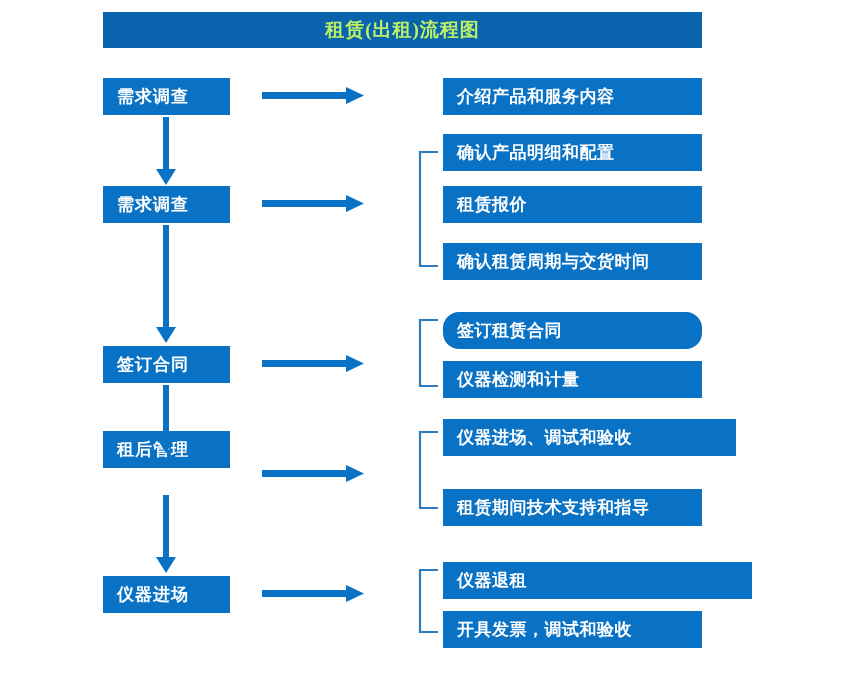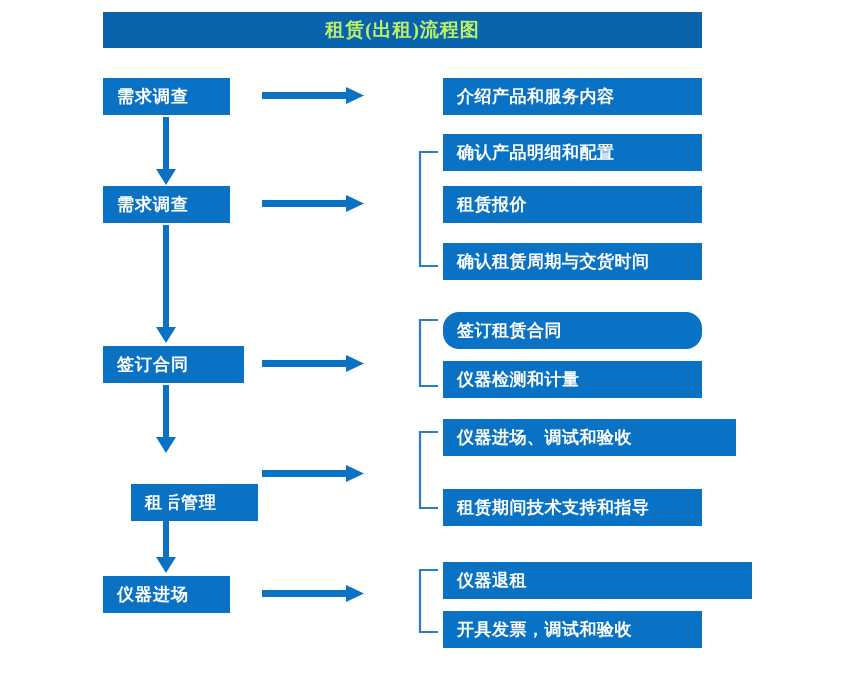--- a/index.html
+++ b/index.html
@@ -81,25 +81,25 @@
   </div>
 
   <div class="stage-box" style="left:103px; top:78px; width:127px; height:37px;">
     <span>需求调查</span>
   </div>
 
   <div class="stage-box" style="left:103px; top:186px; width:127px; height:37px;text-align:right;">
     <span>需求调查</span>
   </div>
 
-  <div class="stage-box" style="left:103px; top:346px; width:141px; height:37px;">
+  <div class="stage-box" style="left:103px; top:346px; width:127px; height:37px;">
     <span>签订合同</span>
   </div>
 
-  <div class="stage-box" style="left:103px; top:484px; width:127px; height:37px;margin-left:28px;">
+  <div class="stage-box" style="left:103px; top:431px; width:127px; height:37px;">
     <span>租后管理</span>
   </div>
 
   <div class="stage-box" style="left:103px; top:576px; width:127px; height:37px;">
     <span>仪器进场</span>
   </div>
 
   <svg class="v-arrow" style="left:153px; top:117px; height:68px;" viewBox="0 0 26 68">
     <rect x="10" y="0" width="6" height="55" fill="#0a72c4"></rect>
     <polygon points="13,68 3,52 23,52" fill="#0a72c4"></polygon>

